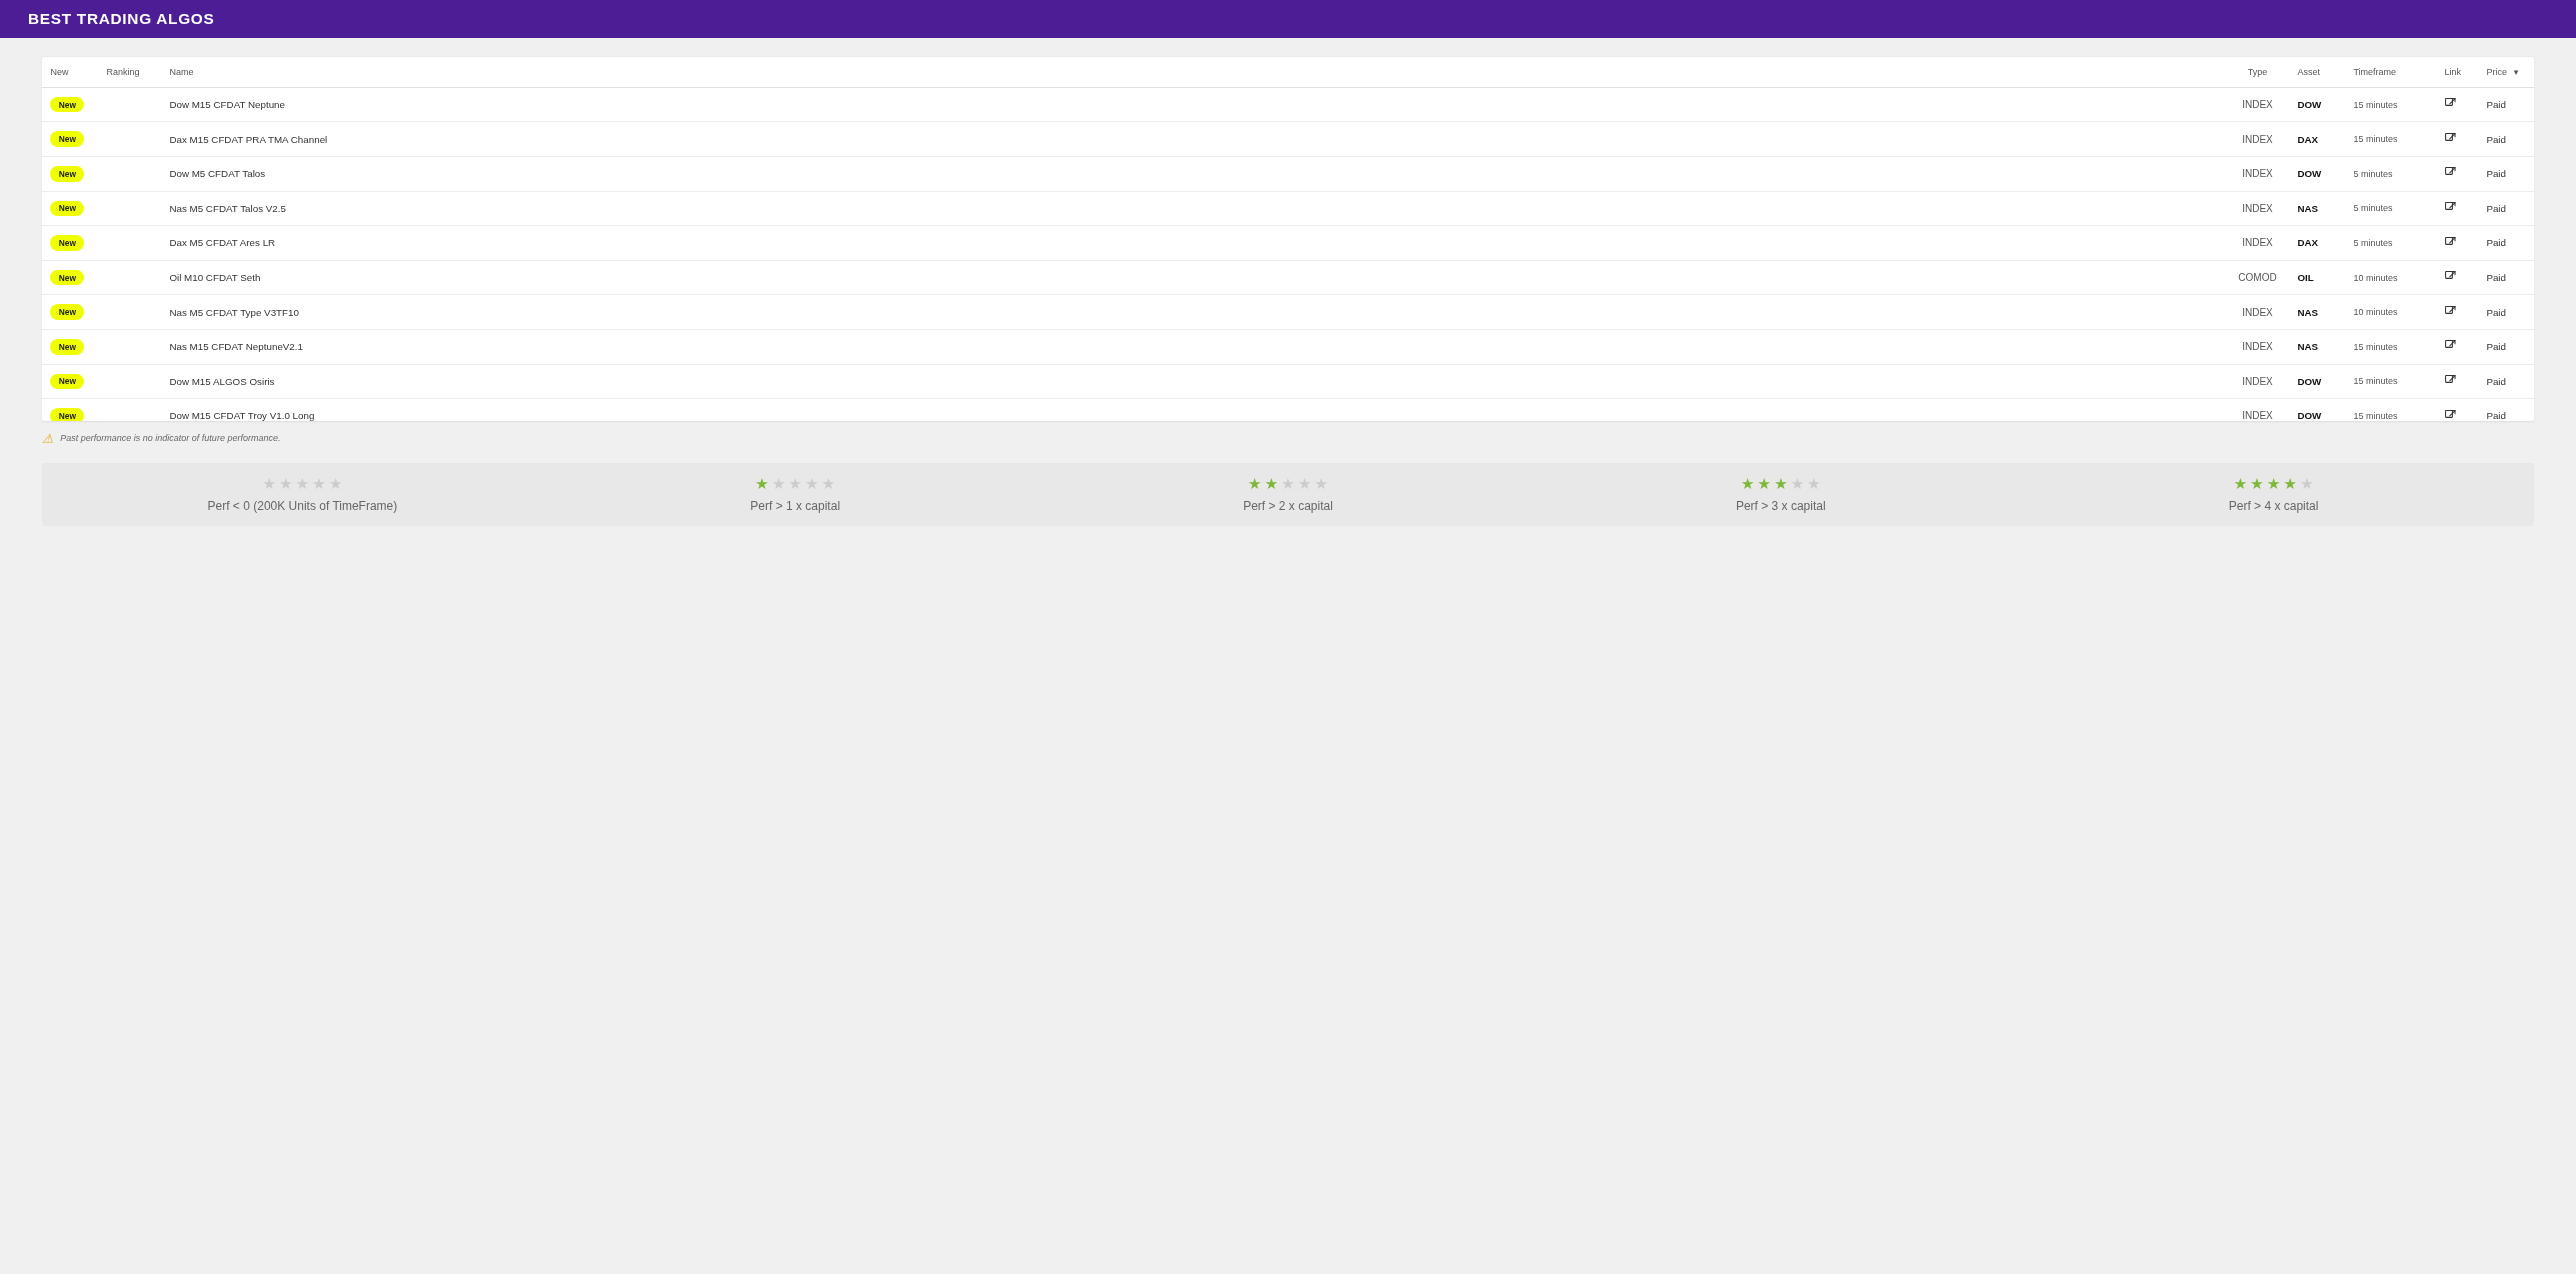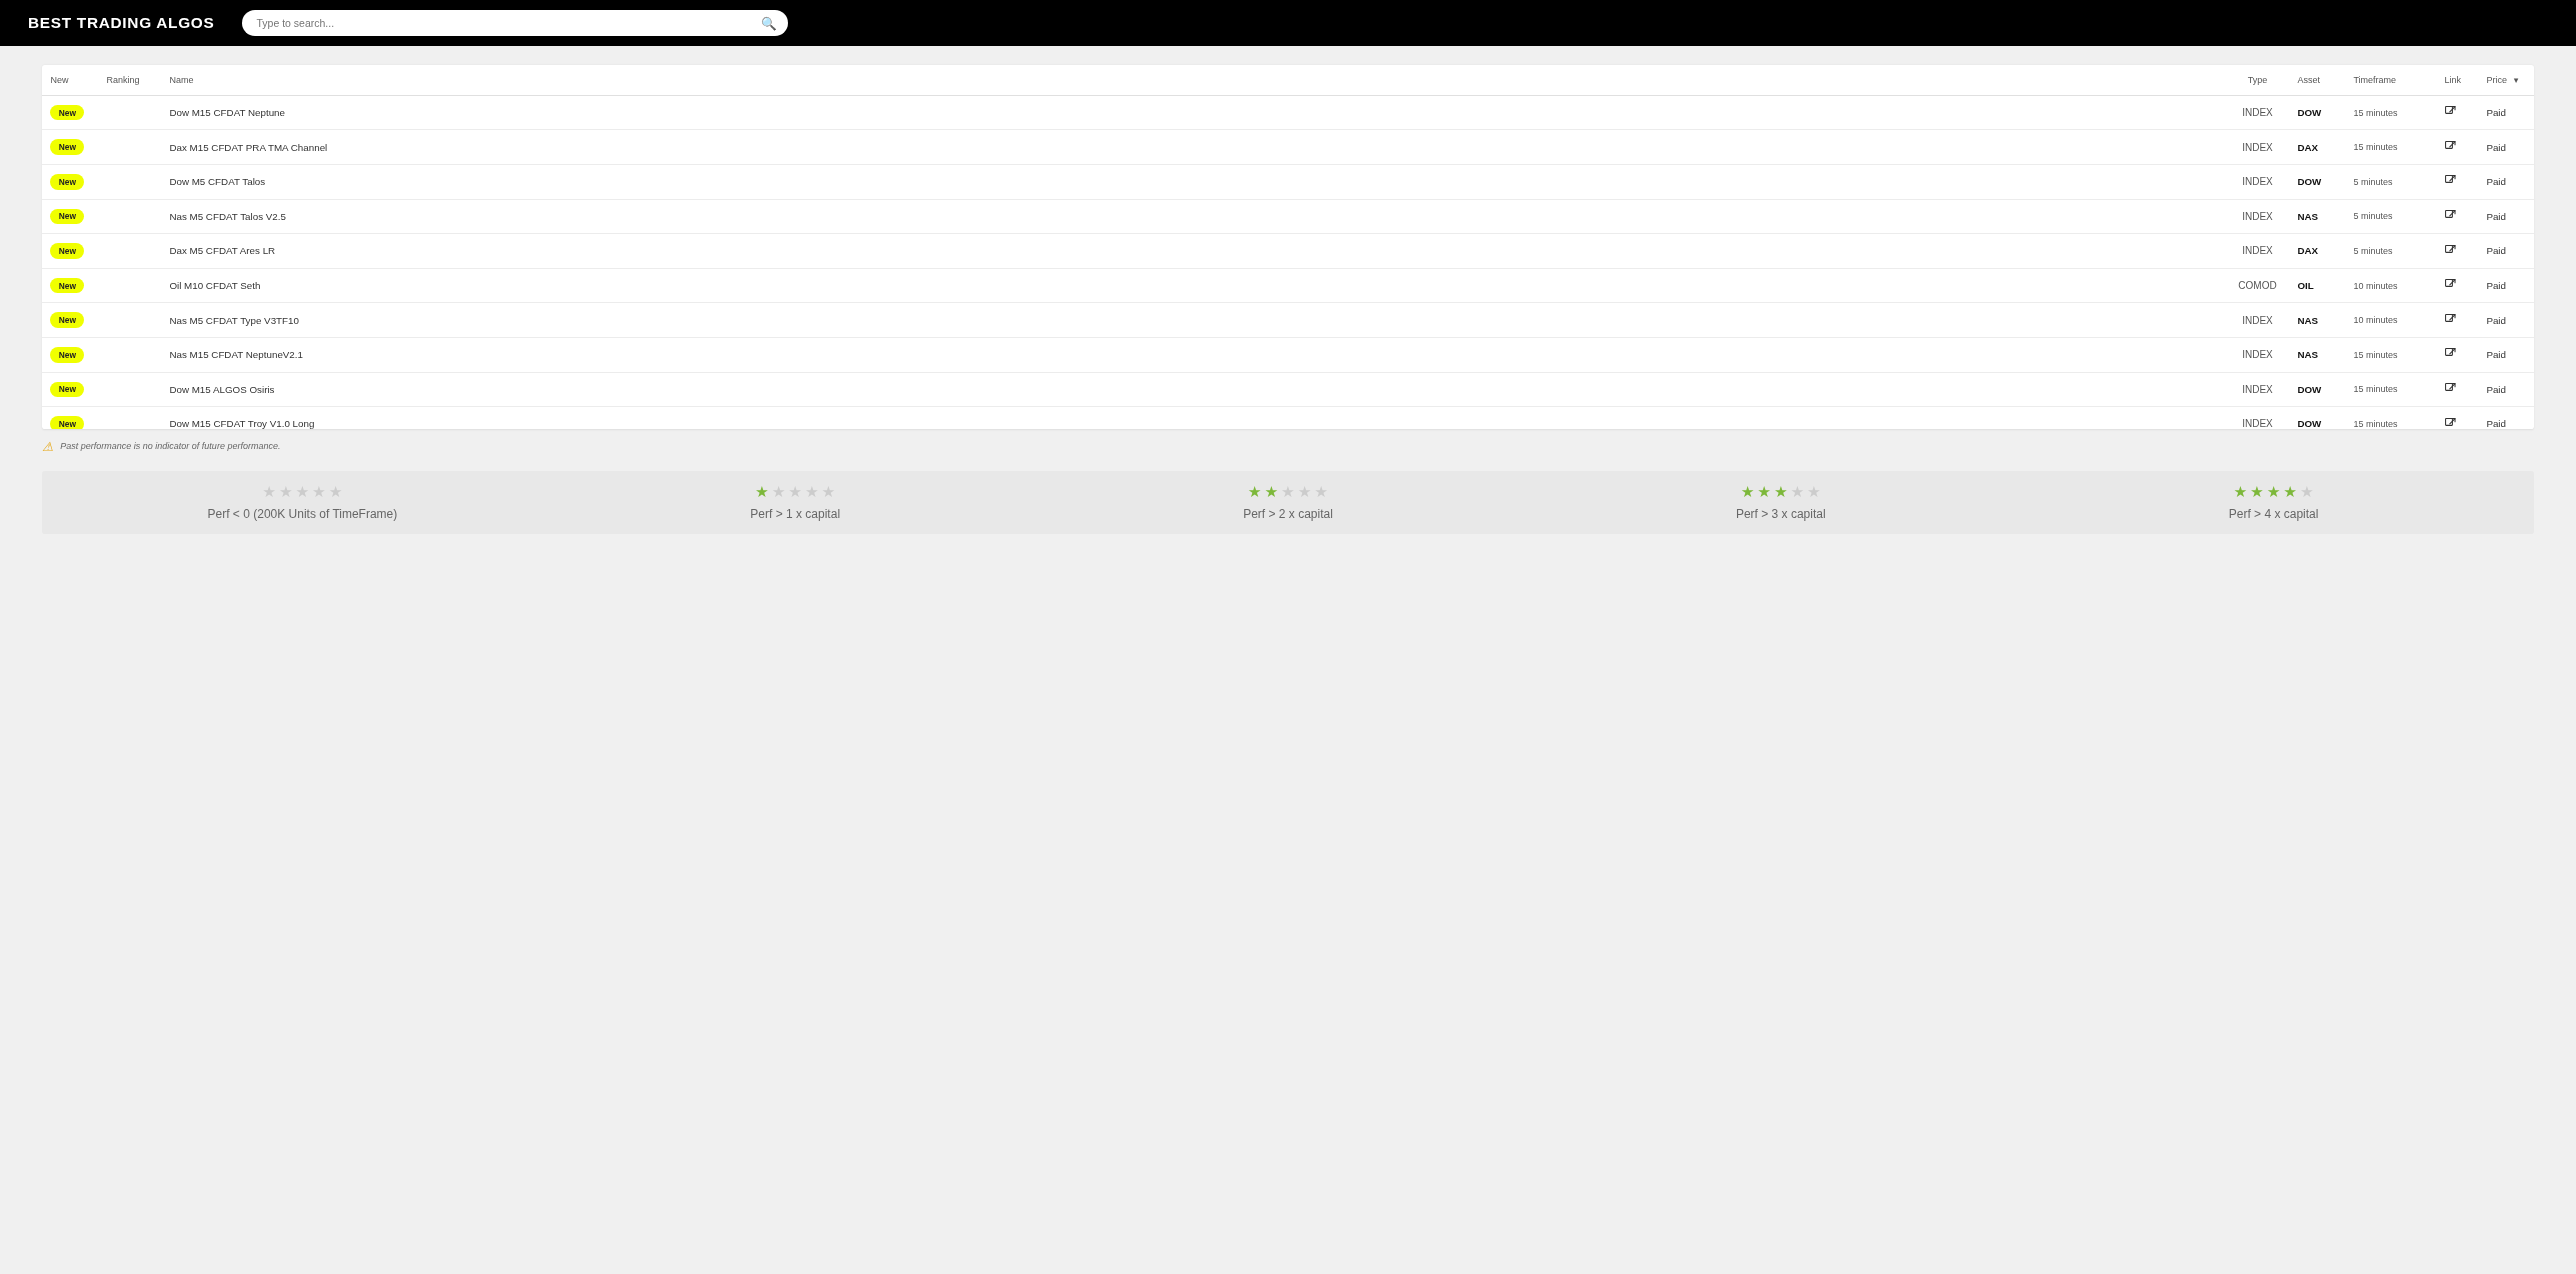--- a/index.html
+++ b/index.html
@@ -1,24 +1,24 @@
 <!DOCTYPE html>
 <html style="font-size:11.2px"><head>
   <meta charset="utf-8">
   <style>
     * { margin: 0; padding: 0; box-sizing: border-box; }
     body { font-family: Arial, sans-serif; background: #f0f0f0; min-height: 100vh; }
 
     
     .header {
-      background: #000000;
+      background: #4c1d95;
       padding: 9.8px 28px;
       display: flex;
       align-items: center;
-      gap: 28px;
+      gap: 40px;
     }
     .header-title {
       color: #fff;
       font-size: 15.4px;
       font-weight: 900;
       letter-spacing: 0.7px;
       white-space: nowrap;
     }
     .search-wrapper {
       flex: 1;
@@ -172,24 +172,20 @@
     .col-asset { width: 56px; }
     .col-timeframe { width: 91px; }
     .col-link { width: 42px; }
     .col-price { width: 56px; }
   </style>
 </head>
 <body>
 
 <header class="header">
   <div class="header-title">BEST TRADING ALGOS</div>
-  <div class="search-wrapper">
-    <input class="search-input" type="text" placeholder="Type to search..." style="">
-    <span class="search-icon">🔍</span>
-  </div>
 </header>
 
 <main class="main">
 
   <div class="table-container">
     <div class="table-outer">
       <table>
         <thead>
           <tr>
             <th class="col-new">

